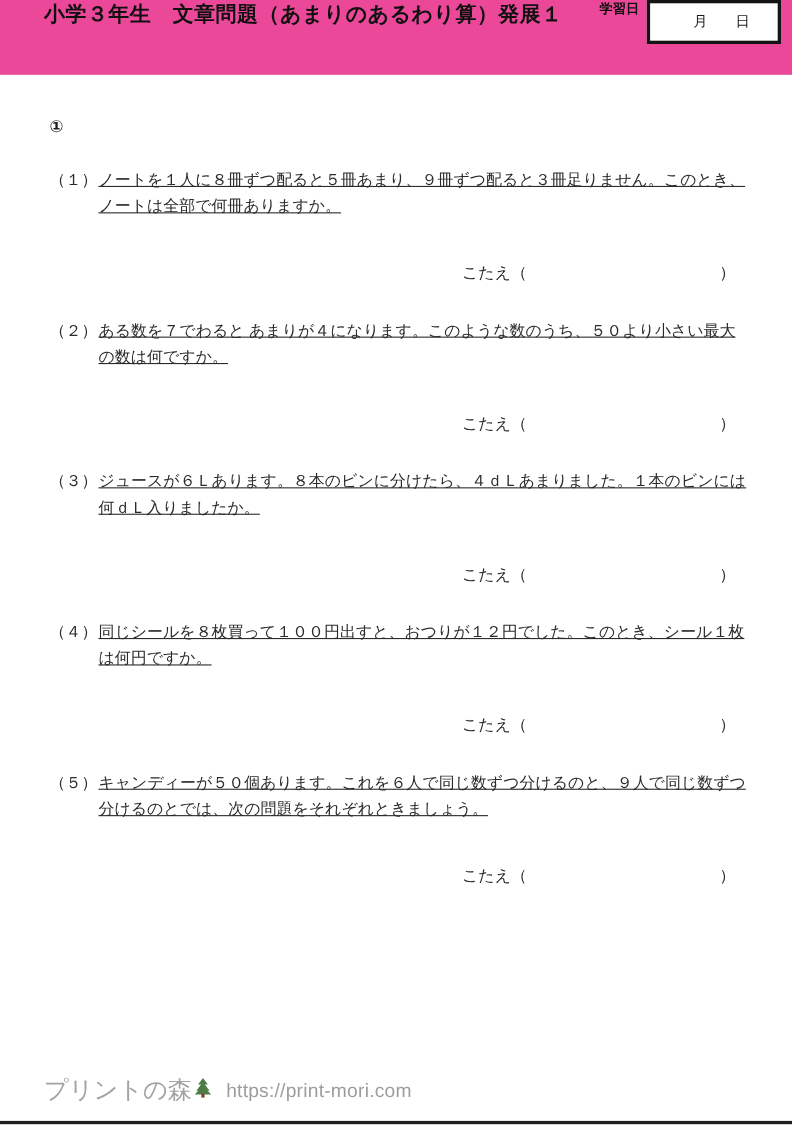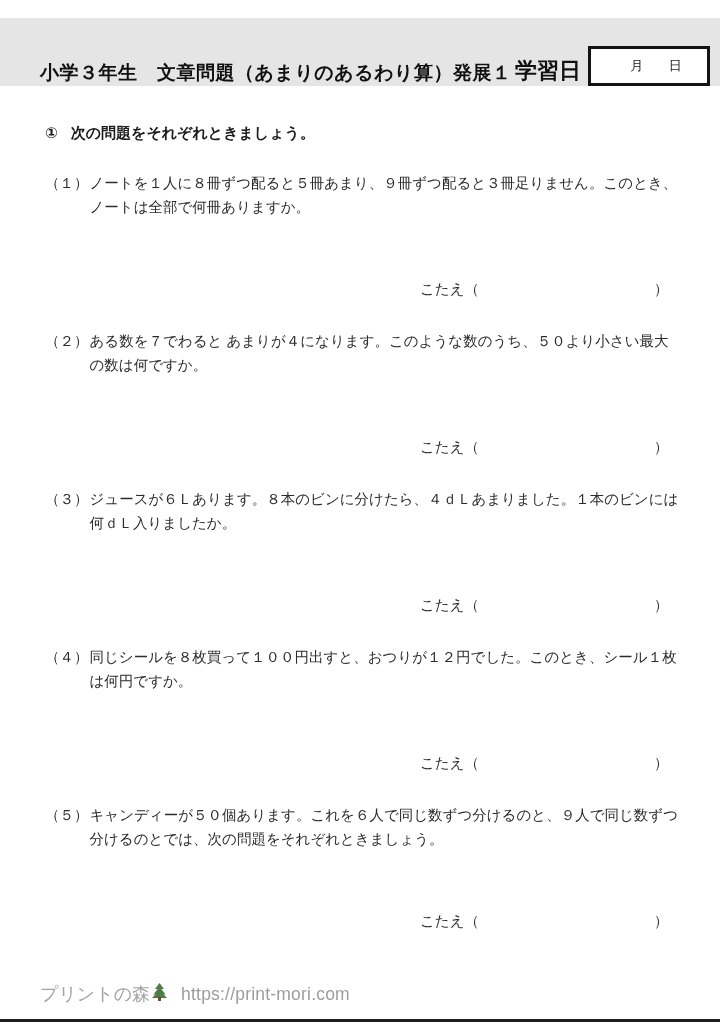--- a/index.html
+++ b/index.html
@@ -5,32 +5,31 @@
   * { margin:0; padding:0; box-sizing:border-box; }
   html,body { background:#e8e8e8; }
   body { font-family:"Liberation Sans","DejaVu Sans",sans-serif; }
   .page {
     position:relative; width:720px; height:1024px;
     background:#ffffff; overflow:hidden; margin:0 auto;
     color:#222;
   }
   
   .header {
-    height:68px; background:#e5e5e5;
-    display:flex; align-items:flex-end;
+    height:68px; background:#ec4899;
+    display:flex; align-items:flex-start;
     padding:0 10px 0 40px;
-    margin-top:18px;
   }
   .header-title {
     flex:1;
     font-size:19px; font-weight:bold; color:#101010;
     letter-spacing:0.5px;
   }
   .study-date-label {
-    font-size:22px; font-weight:bold; color:#101010;
+    font-size:12px; font-weight:bold; color:#101010;
     margin-right:7px; white-space:nowrap;
   }
   .date-box {
     width:122px; height:40px; background:#ffffff;
     border:3px solid #141414;
     display:flex; align-items:center; justify-content:space-evenly;
     padding-left:14px;
     font-size:13px; color:#1a1a1a;
   }
   
@@ -40,35 +39,35 @@
     font-size:15px; font-weight:bold; color:#1b1b1b;
     display:flex;
   }
   .instruction-num { margin-right:13px; }
   .problem { margin-top:28px; }
   .problem-text {
     display:flex;
     font-size:14.5px; line-height:24px; color:#2b2b2b;
   }
   .p-num { white-space:nowrap; flex:0 0 auto; }
-  .p-body { flex:1; margin-left:1px; }
+  .p-body { flex:1; margin-left:1px;text-decoration:underline; }
   .answer-line {
-    margin-top:58px;
+    margin-top:37px;
     padding-left:375px;
     font-size:14.5px; line-height:24px; color:#2b2b2b;
     white-space:nowrap;
   }
   .answer-gap { display:inline-block; width:175px; }
   
   .footer {
     position:absolute; left:40px; bottom:18px;
     display:flex; align-items:center;
     color:#a3a3a3;
   }
-  .site-name { font-size:18px; color:#a3a3a3; }
+  .site-name { font-size:22px; color:#a3a3a3; }
   .tree-icon { display:inline-block; margin:0 14px 0 2px; }
   .site-url { font-size:17.5px; color:#9d9d9d; letter-spacing:0.2px;text-align:right; }
   .bottom-rule {
     position:absolute; left:0; bottom:2px;
     width:100%; height:3px; background:#1f1f1f;
   }
 </style>
 </head>
 <body>
 
@@ -80,21 +79,20 @@
     <div class="date-box">
       <span>月</span>
       <span>日</span>
     </div>
   </div>
 
   <div class="content">
 
     <div class="instruction">
       <span class="instruction-num">①</span>
-      <span>次の問題をそれぞれときましょう。</span>
     </div>
 
     <section class="problem">
       <div class="problem-text">
         <span class="p-num">（１）</span>
         <span class="p-body">ノートを１人に８冊ずつ配ると５冊あまり、９冊ずつ配ると３冊足りません。このとき、ノートは全部で何冊ありますか。</span>
       </div>
       <div class="answer-line">
         <span>こたえ（</span><span class="answer-gap"></span><span>）</span>
       </div>

